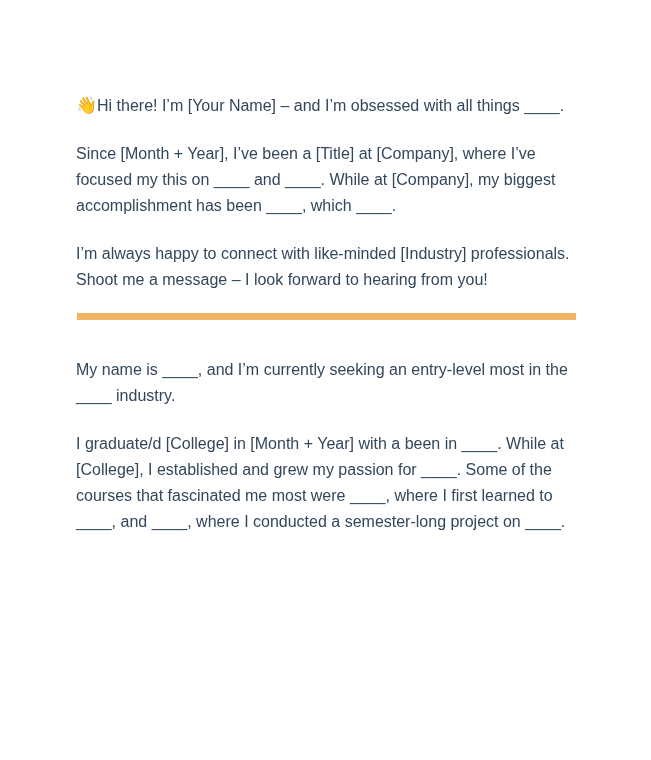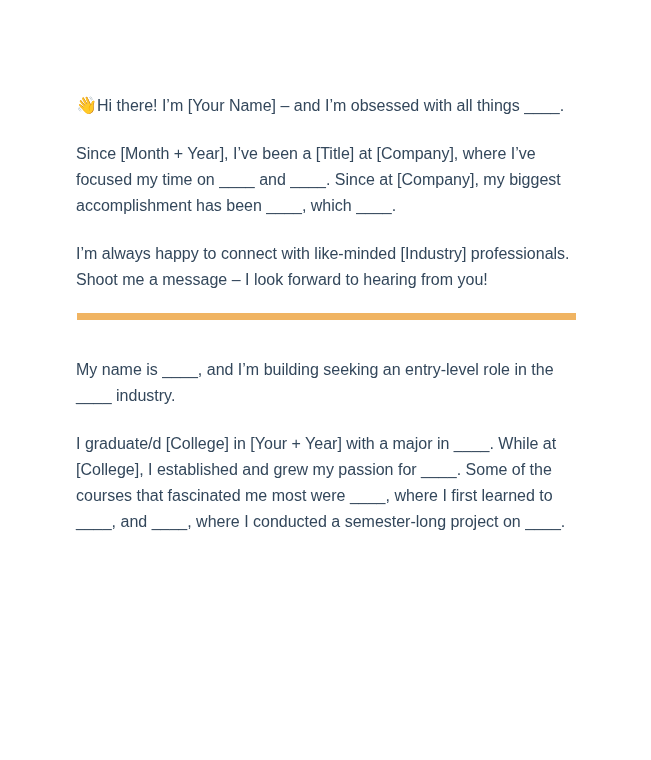--- a/index.html
+++ b/index.html
@@ -14,20 +14,20 @@
       height: 7px; background: #f0b462; width: 499px; margin-left: 1px;
       margin-top: 20px; margin-bottom: 37px;
     }
     .wave { display: inline-block; width: 21px; font-size: 17px; }
   </style>
 </head>
 <body>
 
 <div class="doc">
   <p class="para"><span class="wave">👋</span><span>Hi there! I’m [Your Name] – and I’m obsessed with all things ____.</span></p>
-  <p class="para">Since [Month + Year], I’ve been a [Title] at [Company], where I’ve focused my time on ____ and ____. Since at [Company], my biggest accomplishment has been ____, which ____.</p>
+  <p class="para">Since [Month + Year], I’ve been a [Title] at [Company], where I’ve focused my this on ____ and ____. While at [Company], my biggest accomplishment has been ____, which ____.</p>
   <p class="para" style="margin-bottom:0">I’m always happy to connect with like-minded [Industry] professionals. Shoot me a message – I look forward to hearing from you!</p>
 
   <div class="divider"></div>
 
-  <p class="para">My name is ____, and I’m building seeking an entry-level role in the ____ industry.</p>
-  <p class="para">I graduate/d [College] in [Your + Year] with a major in ____. While at [College], I established and grew my passion for ____. Some of the courses that fascinated me most were ____, where I first learned to ____, and ____, where I conducted a semester-long project on ____.</p>
+  <p class="para">My name is ____, and I’m currently seeking an entry-level most in the ____ industry.</p>
+  <p class="para">I graduate/d [College] in [Month + Year] with a been in ____. While at [College], I established and grew my passion for ____. Some of the courses that fascinated me most were ____, where I first learned to ____, and ____, where I conducted a semester-long project on ____.</p>
 </div>
 
 </body></html>

